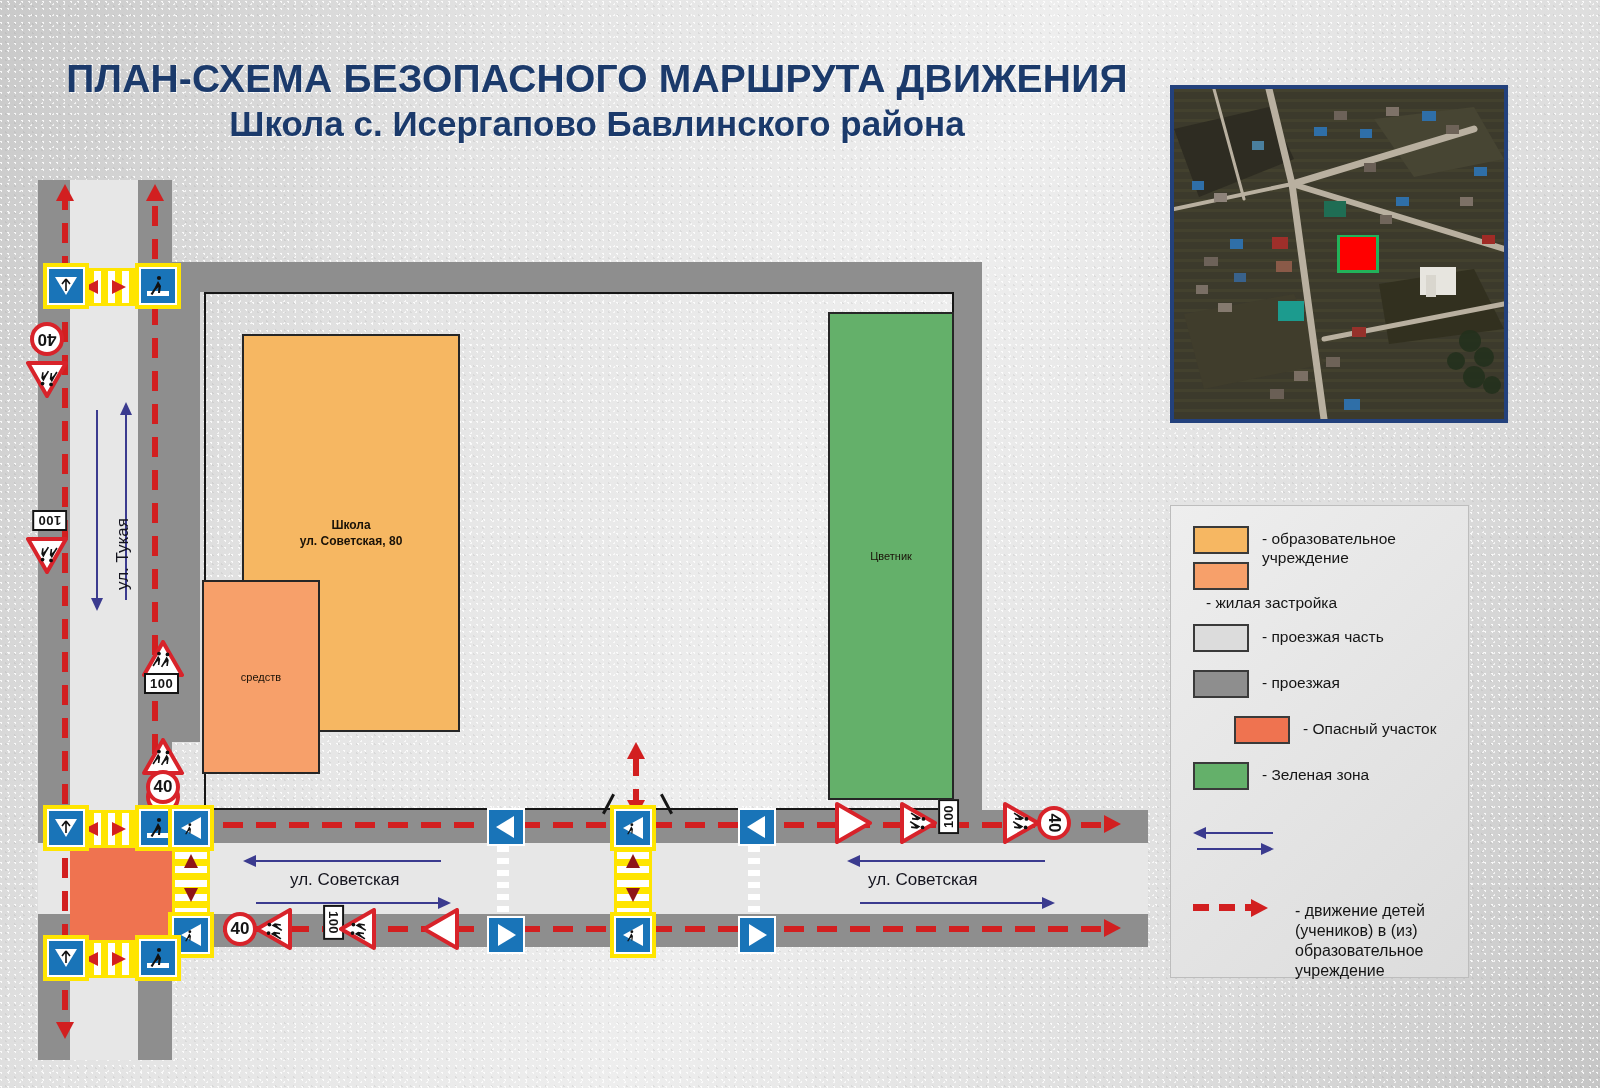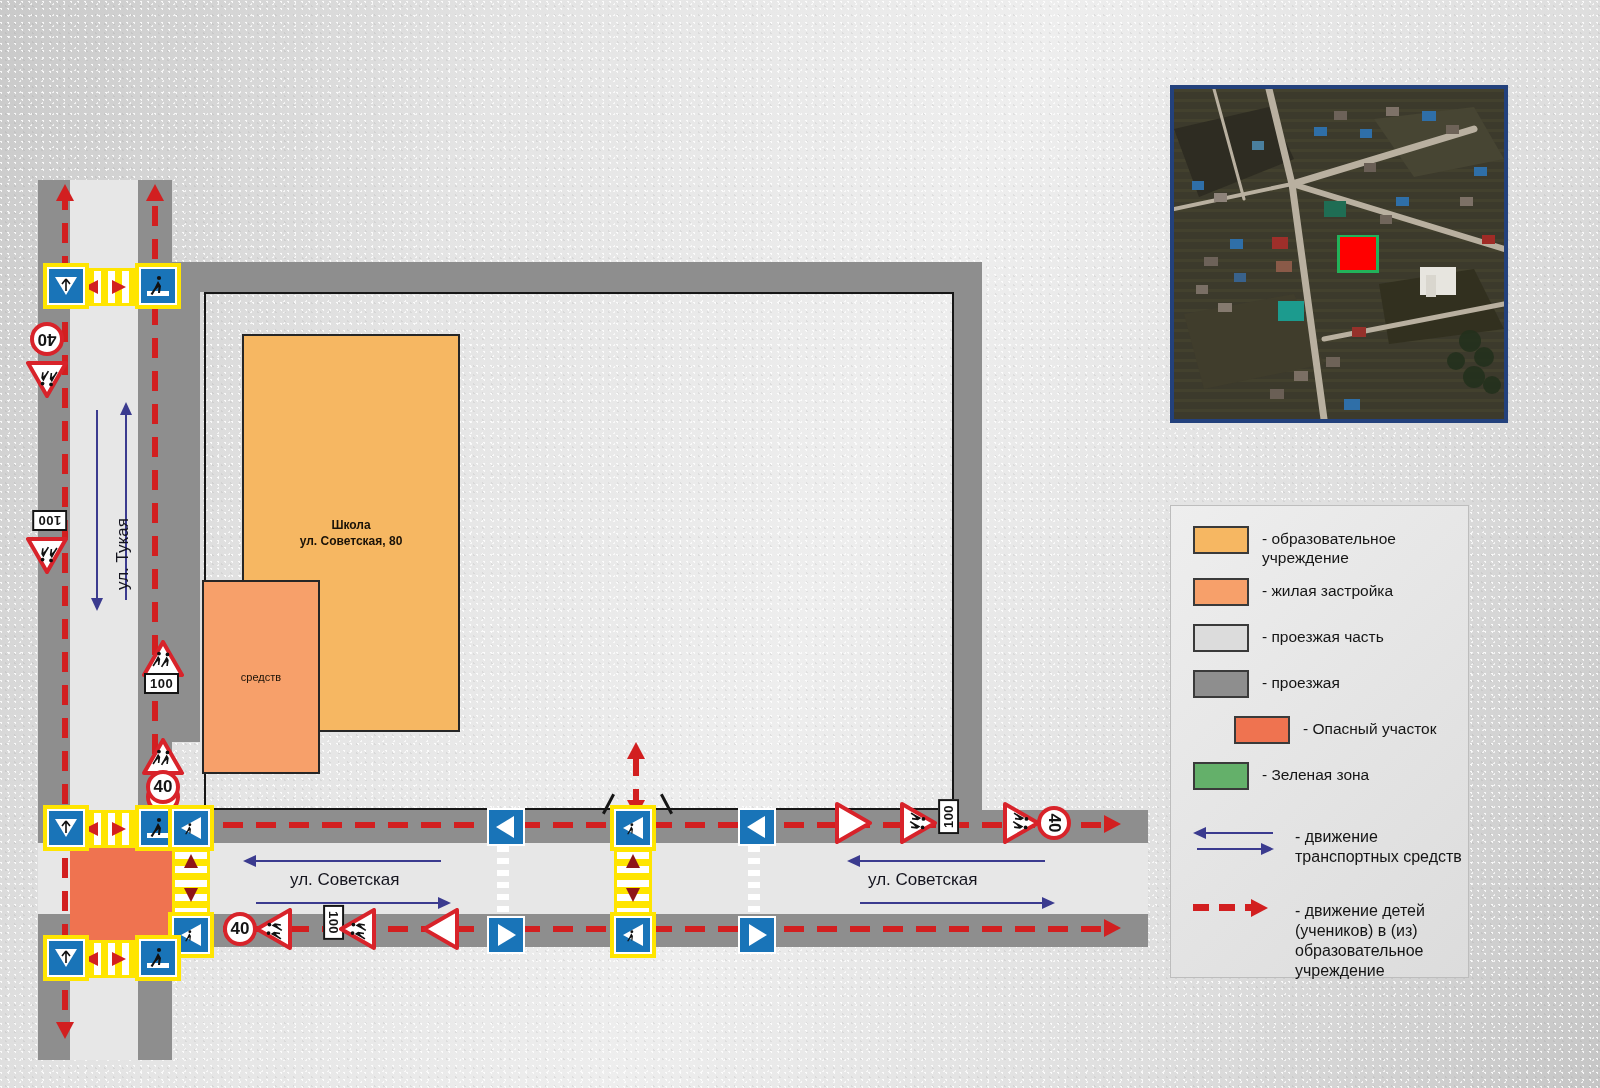--- a/index.html
+++ b/index.html
@@ -160,20 +160,24 @@
   }
   .legend-text.bigger { font-size: 16px; }
 
   .leg-arrow-box { position: relative; width: 80px; height: 34px; flex: 0 0 auto; }
 </style>
 </head>
 <body>
 
 <div id="poster">
 
+  <div id="title-block">
+    <div id="title-main">ПЛАН-СХЕМА БЕЗОПАСНОГО МАРШРУТА ДВИЖЕНИЯ</div>
+    <div id="title-sub">Школа с. Исергапово Бавлинского района</div>
+  </div>
 
   <div id="satellite">
     <svg id="sat-canvas" viewBox="0 0 330 330" preserveAspectRatio="none">
       <defs>
         <pattern id="field" width="10" height="10" patternUnits="userSpaceOnUse">
           <rect width="10" height="10" fill="#3d3a2c"></rect>
           <rect width="10" height="3" fill="#46432f"></rect>
         </pattern>
       </defs>
       <rect width="330" height="330" fill="#3a3a2c"></rect>
@@ -266,20 +270,23 @@
       <div class="bld-label big">
         <span>Школа</span>
         <span>ул. Советская, 80</span>
       </div>
     </div>
 
     <div class="building b-house" style="left:202px; top:410px; width:118px; height:194px;">
       <div class="bld-label small">средств</div>
     </div>
 
+    <div class="building" style="left:828px; top:142px; width:126px; height:488px; background:#64b06a;">
+      <div class="bld-label small">Цветник</div>
+    </div>
 
     <div class="tline" style="left:96px; top:240px; width:2px; height:190px;"></div>
     <div class="thead" style="left:91px; top:428px; border-left:6px solid transparent; border-right:6px solid transparent; border-top:13px solid #3b3b8f;"></div>
 
     <div class="tline" style="left:125px; top:245px; width:2px; height:185px;"></div>
     <div class="thead" style="left:120px; top:232px; border-left:6px solid transparent; border-right:6px solid transparent; border-bottom:13px solid #3b3b8f;"></div>
 
     <div class="street-name vert" style="left:113px; top:420px;">ул. Тукая</div>
 
     <div class="tline" style="left:256px; top:690px; width:185px; height:2px;"></div>
@@ -571,21 +578,21 @@
   </div>
 
   <div id="legend">
 
     <div class="legend-row" style="top:20px;">
       <div class="swatch" style="background:#f6b762;"></div>
       <div class="legend-text">- образовательное
 учреждение</div>
     </div>
 
-    <div class="legend-row" style="top:72px;">
+    <div class="legend-row" style="top:56px;flex-direction:column;">
       <div class="swatch" style="background:#f7a06a;"></div>
       <div class="legend-text">- жилая застройка</div>
     </div>
 
     <div class="legend-row" style="top:118px;">
       <div class="swatch" style="background:#dcdcdc;"></div>
       <div class="legend-text">- проезжая часть</div>
     </div>
 
     <div class="legend-row" style="top:164px;">
@@ -603,22 +610,20 @@
       <div class="legend-text">- Зеленая зона</div>
     </div>
 
     <div class="legend-row" style="top:318px;">
       <div class="leg-arrow-box">
         <div style="position:absolute; left:12px; top:8px; width:68px; height:2px; background:#3b3b8f;"></div>
         <div style="position:absolute; left:0px; top:3px; width:0;height:0;border-top:6px solid transparent;border-bottom:6px solid transparent;border-right:13px solid #3b3b8f;"></div>
         <div style="position:absolute; left:4px; top:24px; width:68px; height:2px; background:#3b3b8f;"></div>
         <div style="position:absolute; left:68px; top:19px; width:0;height:0;border-top:6px solid transparent;border-bottom:6px solid transparent;border-left:13px solid #3b3b8f;"></div>
       </div>
-      <div class="legend-text bigger" style="margin-left:22px;">- движение
-транспортных средств</div>
     </div>
 
     <div class="legend-row" style="top:392px;">
       <div class="leg-arrow-box" style="height:20px;">
         <div style="position:absolute; left:0px; top:6px; width:62px; height:7px;
                     background:repeating-linear-gradient(to right,#d21f20 0 16px, rgba(0,0,0,0) 16px 26px);"></div>
         <div style="position:absolute; left:58px; top:1px; width:0;height:0;border-top:9px solid transparent;border-bottom:9px solid transparent;border-left:17px solid #d21f20;"></div>
       </div>
       <div class="legend-text bigger" style="margin-left:22px;">- движение детей
 (учеников) в (из)

